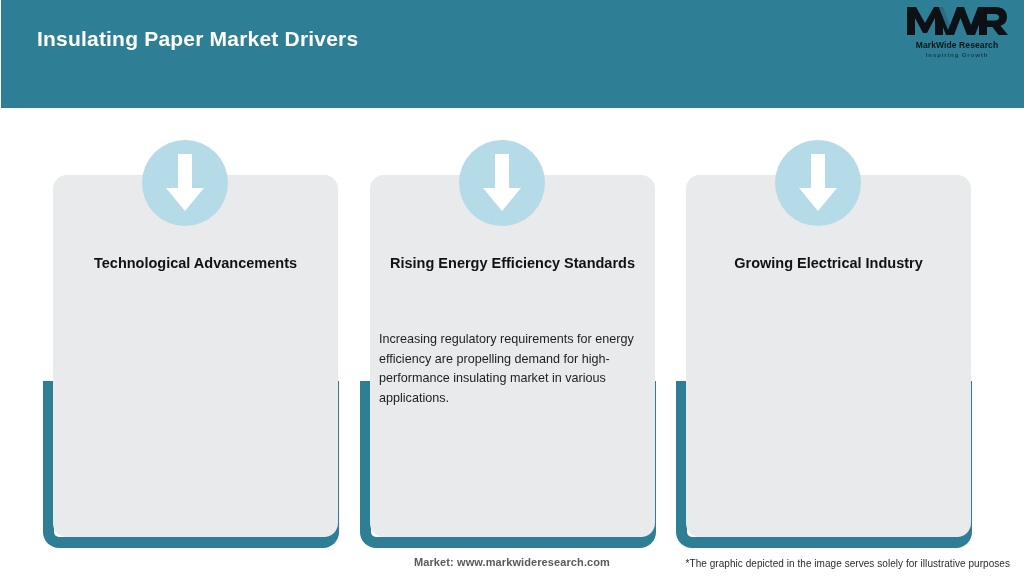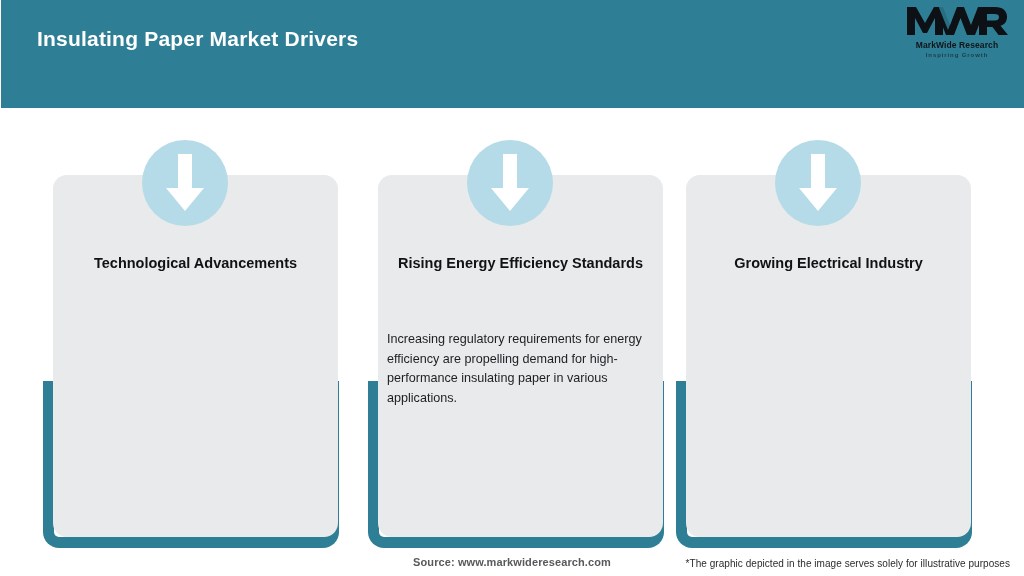--- a/index.html
+++ b/index.html
@@ -37,21 +37,21 @@
   .logo-tag{
     font-size:6px;font-weight:bold;color:#1a3b46;
     letter-spacing:.9px;line-height:1;margin-top:2px;white-space:nowrap;
   }
 
   
   .cards{position:absolute;left:0;top:97px;width:893px;height:440px;}
 
   .card-wrap{position:absolute;top:0;width:318px;height:452px;}
   .card-wrap.c0{left:43px;}
-  .card-wrap.c1{left:368px;}
+  .card-wrap.c1{left:360px;}
   .card-wrap.c2{left:676px;}
 
   
   .bracket{
     position:absolute;left:0;top:284px;width:296px;height:167px;
     border-left:11px solid #2e7f96;
     border-right:11px solid #2e7f96;
     border-bottom:11px solid #2e7f96;
     border-bottom-left-radius:16px;
     border-bottom-right-radius:16px;
@@ -135,21 +135,21 @@
         <svg class="arrow-svg" width="42" height="58" viewBox="0 0 42 58">
           <path d="M14 0 L28 0 L28 34 L40 34 L21 57 L2 34 L14 34 Z" fill="#ffffff"></path>
         </svg>
       </div>
     </div>
 
     <div class="card-wrap c1">
       <div class="bracket"></div>
       <div class="card">
         <div class="card-title">Rising Energy Efficiency Standards</div>
-        <div class="card-body">Increasing regulatory requirements for energy efficiency are propelling demand for high-performance insulating paper in various applications.</div>
+        <div class="card-body">Increasing regulatory requirements for energy efficiency are propelling demand for high-performance insulating market in various applications.</div>
       </div>
       <div class="icon-circle">
         <svg class="arrow-svg" width="42" height="58" viewBox="0 0 42 58">
           <path d="M14 0 L28 0 L28 34 L40 34 L21 57 L2 34 L14 34 Z" fill="#ffffff"></path>
         </svg>
       </div>
     </div>
 
     <div class="card-wrap c2">
       <div class="bracket"></div>
@@ -158,16 +158,16 @@
       </div>
       <div class="icon-circle">
         <svg class="arrow-svg" width="42" height="58" viewBox="0 0 42 58">
           <path d="M14 0 L28 0 L28 34 L40 34 L21 57 L2 34 L14 34 Z" fill="#ffffff"></path>
         </svg>
       </div>
     </div>
 
   </div>
 
-  <div class="source">Source: www.markwideresearch.com</div>
+  <div class="source">Market: www.markwideresearch.com</div>
   <div class="disclaimer">*The graphic depicted in the image serves solely for illustrative purposes</div>
 
 </div>
 
 </body></html>

